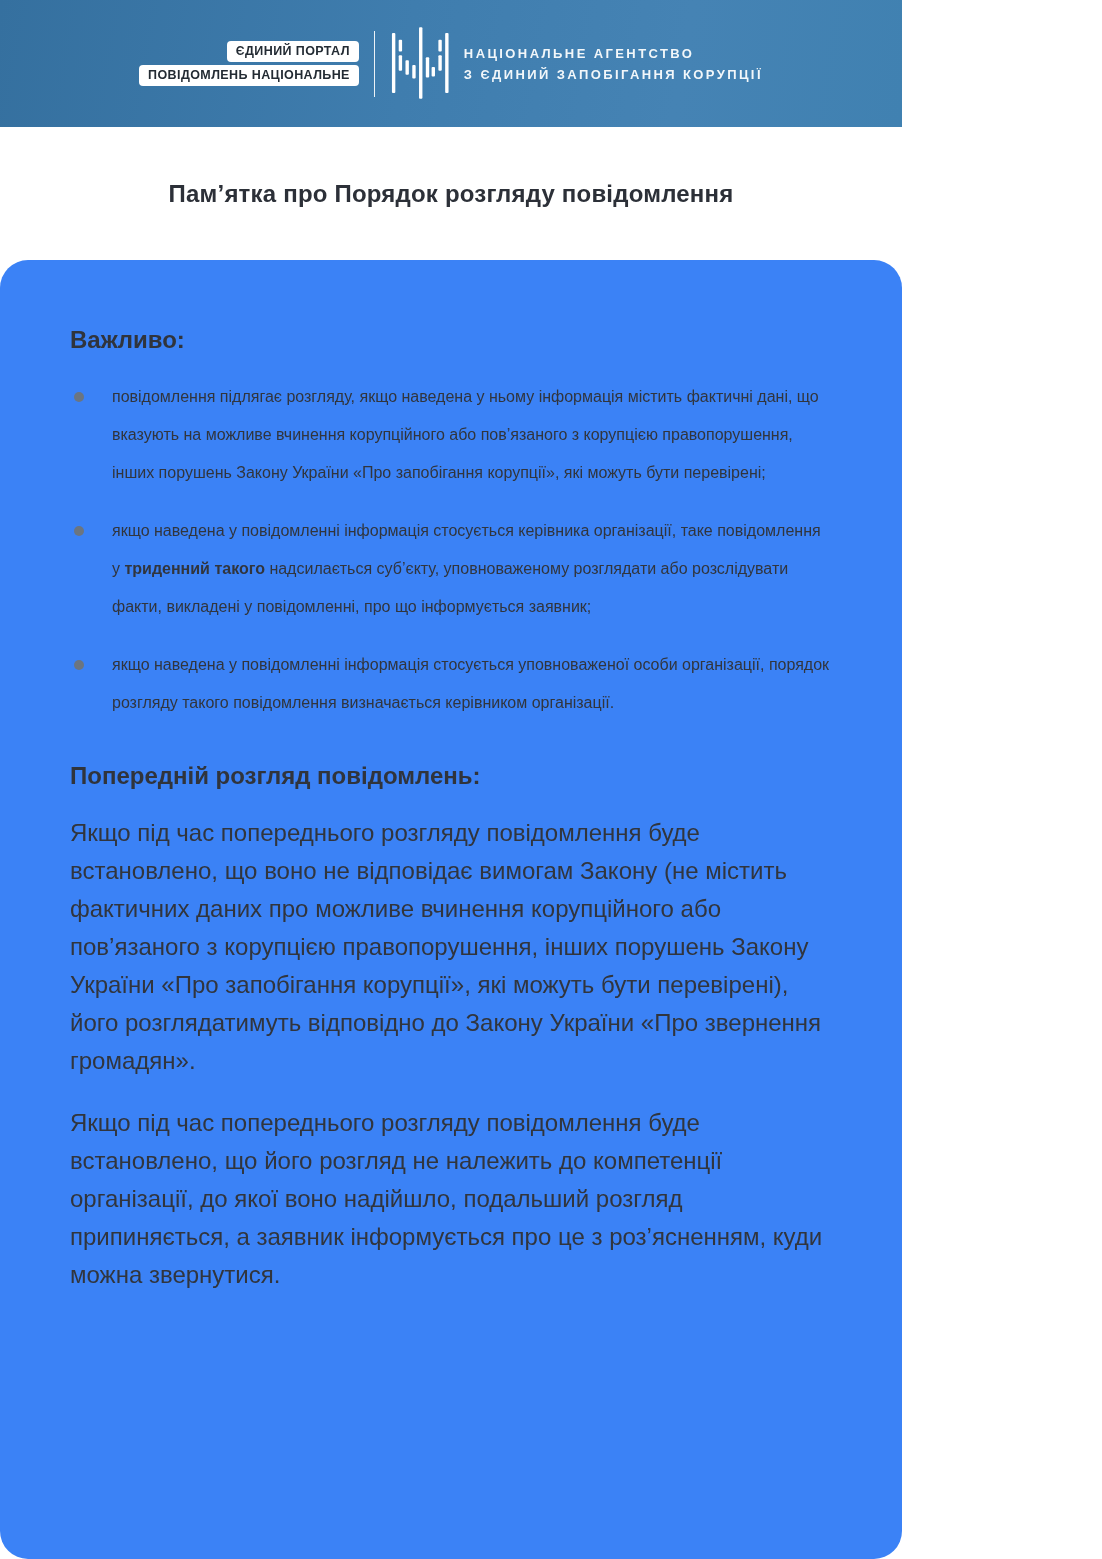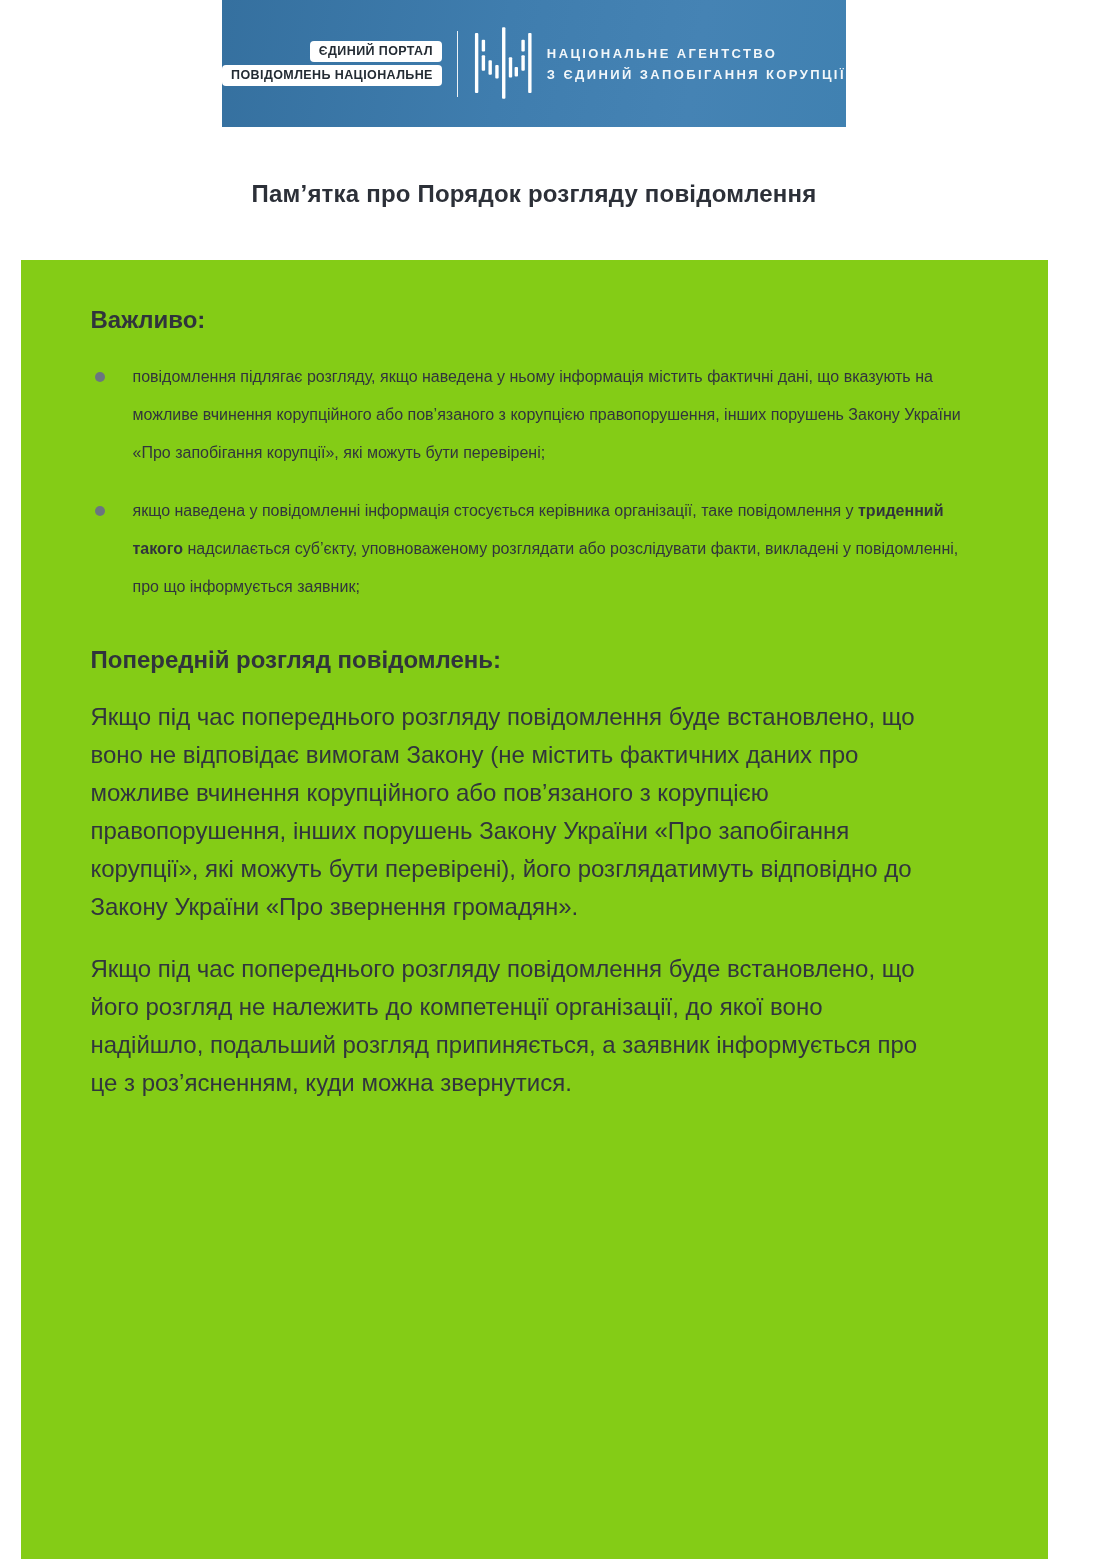--- a/index.html
+++ b/index.html
@@ -4,21 +4,21 @@
 <style>
   html, body { margin: 0; padding: 0; }
   body {
     width: 1102px;
     height: 1559px;
     background: #ffffff;
     font-family: "Liberation Sans", sans-serif;
     color: #31353d;
     overflow: hidden;
   }
-  .page { display: flex; flex-direction: column; width: 1068px; height: 1559px; align-items: center; }
+  .page { display: flex; flex-direction: column; width: 902px; height: 1559px; }
 
   
   .header {
     height: 127px;
     flex: 0 0 127px;
     background: linear-gradient(100deg, #35709f 0%, #3f7dae 45%, #4583b4 75%, #4081b1 100%);
     display: flex;
     align-items: center;
     justify-content: center;
   }
@@ -72,23 +72,24 @@
     margin: 0;
     font-size: 24px;
     font-weight: bold;
     color: #2c3038;
     letter-spacing: 0.2px;
   }
 
   
   .content {
     flex: 1 1 auto;
-    background: #84cc16;
-    padding: 46px 70px 0 70px;
+    background: #3b82f6;
+    padding: 66px 70px 0 70px;
     box-sizing: border-box;
+    border-radius: 28px;
   }
   .content h2 {
     margin: 0 0 24px 0;
     font-size: 24px;
     font-weight: bold;
     color: #30343c;
   }
   .content h2.second { margin-top: 8px; }
   .bullet-list {
     list-style: none;
@@ -165,20 +166,24 @@
 
     <ul class="bullet-list">
       <li>
         <span class="bullet-dot"></span>
         <span>повідомлення підлягає розгляду, якщо наведена у ньому інформація містить фактичні дані, що вказують на можливе вчинення корупційного або пов’язаного з корупцією правопорушення, інших порушень Закону України «Про запобігання корупції», які можуть бути перевірені;</span>
       </li>
       <li>
         <span class="bullet-dot"></span>
         <span>якщо наведена у повідомленні інформація стосується керівника організації, таке повідомлення у </span><strong>триденний такого</strong><span> надсилається суб’єкту, уповноваженому розглядати або розслідувати факти, викладені у повідомленні, про що інформується заявник;</span>
       </li>
+      <li>
+        <span class="bullet-dot"></span>
+        <span>якщо наведена у повідомленні інформація стосується уповноваженої особи організації, порядок розгляду такого повідомлення визначається керівником організації.</span>
+      </li>
     </ul>
 
     <h2 class="second">Попередній розгляд повідомлень:</h2>
 
 
     <p>
       <span>Якщо під час попереднього розгляду повідомлення буде встановлено, що воно не відповідає вимогам Закону (не містить фактичних даних про можливе вчинення корупційного або пов’язаного з корупцією правопорушення, інших порушень Закону України «Про запобігання корупції», які можуть бути перевірені), його розглядатимуть відповідно до Закону України «Про звернення громадян».</span>
     </p>
 
     <p>

